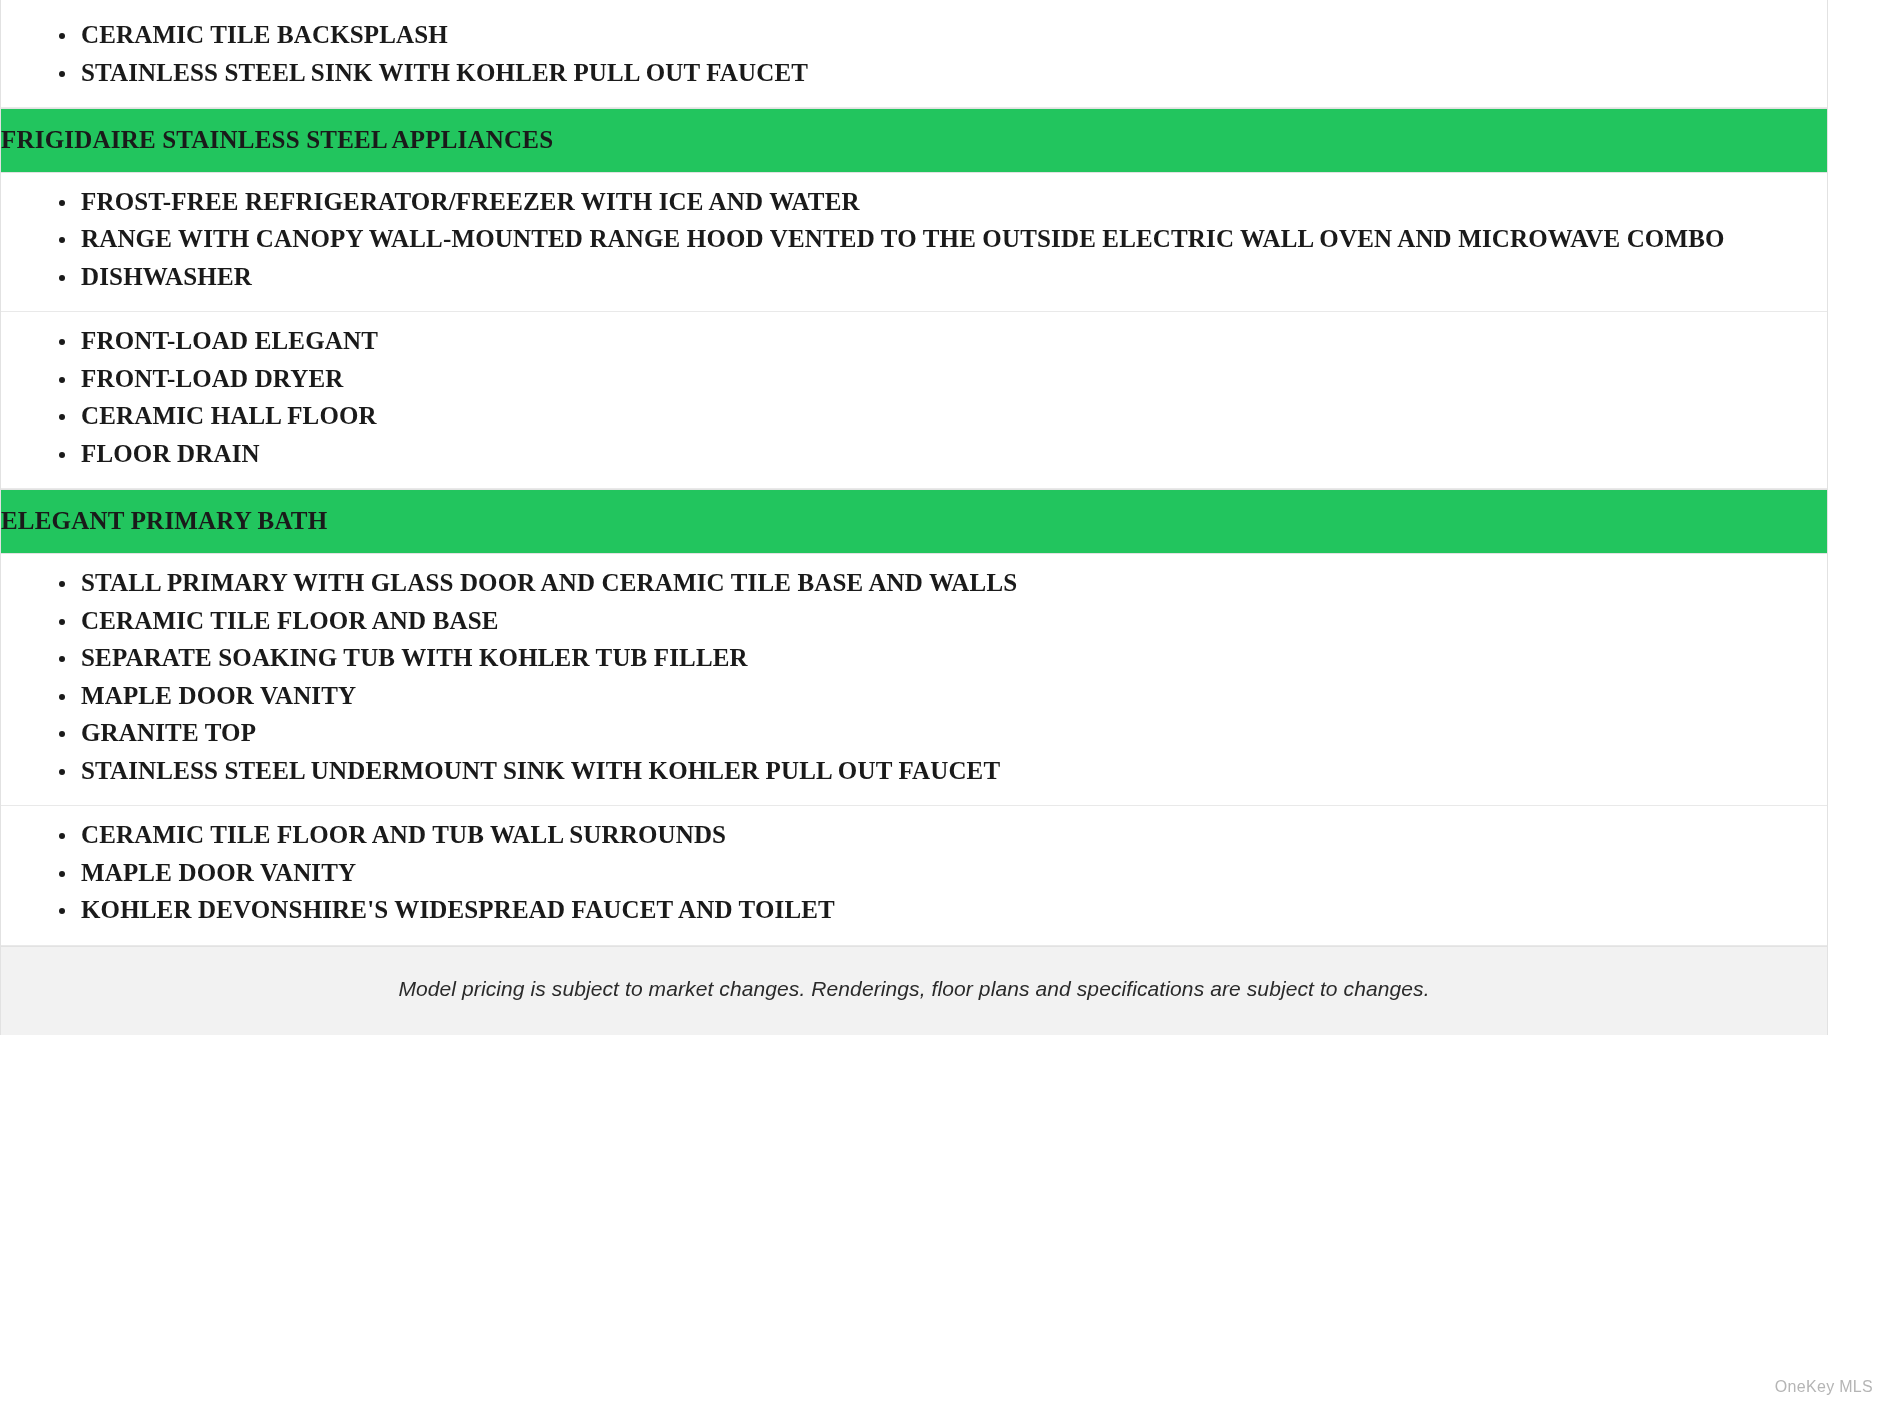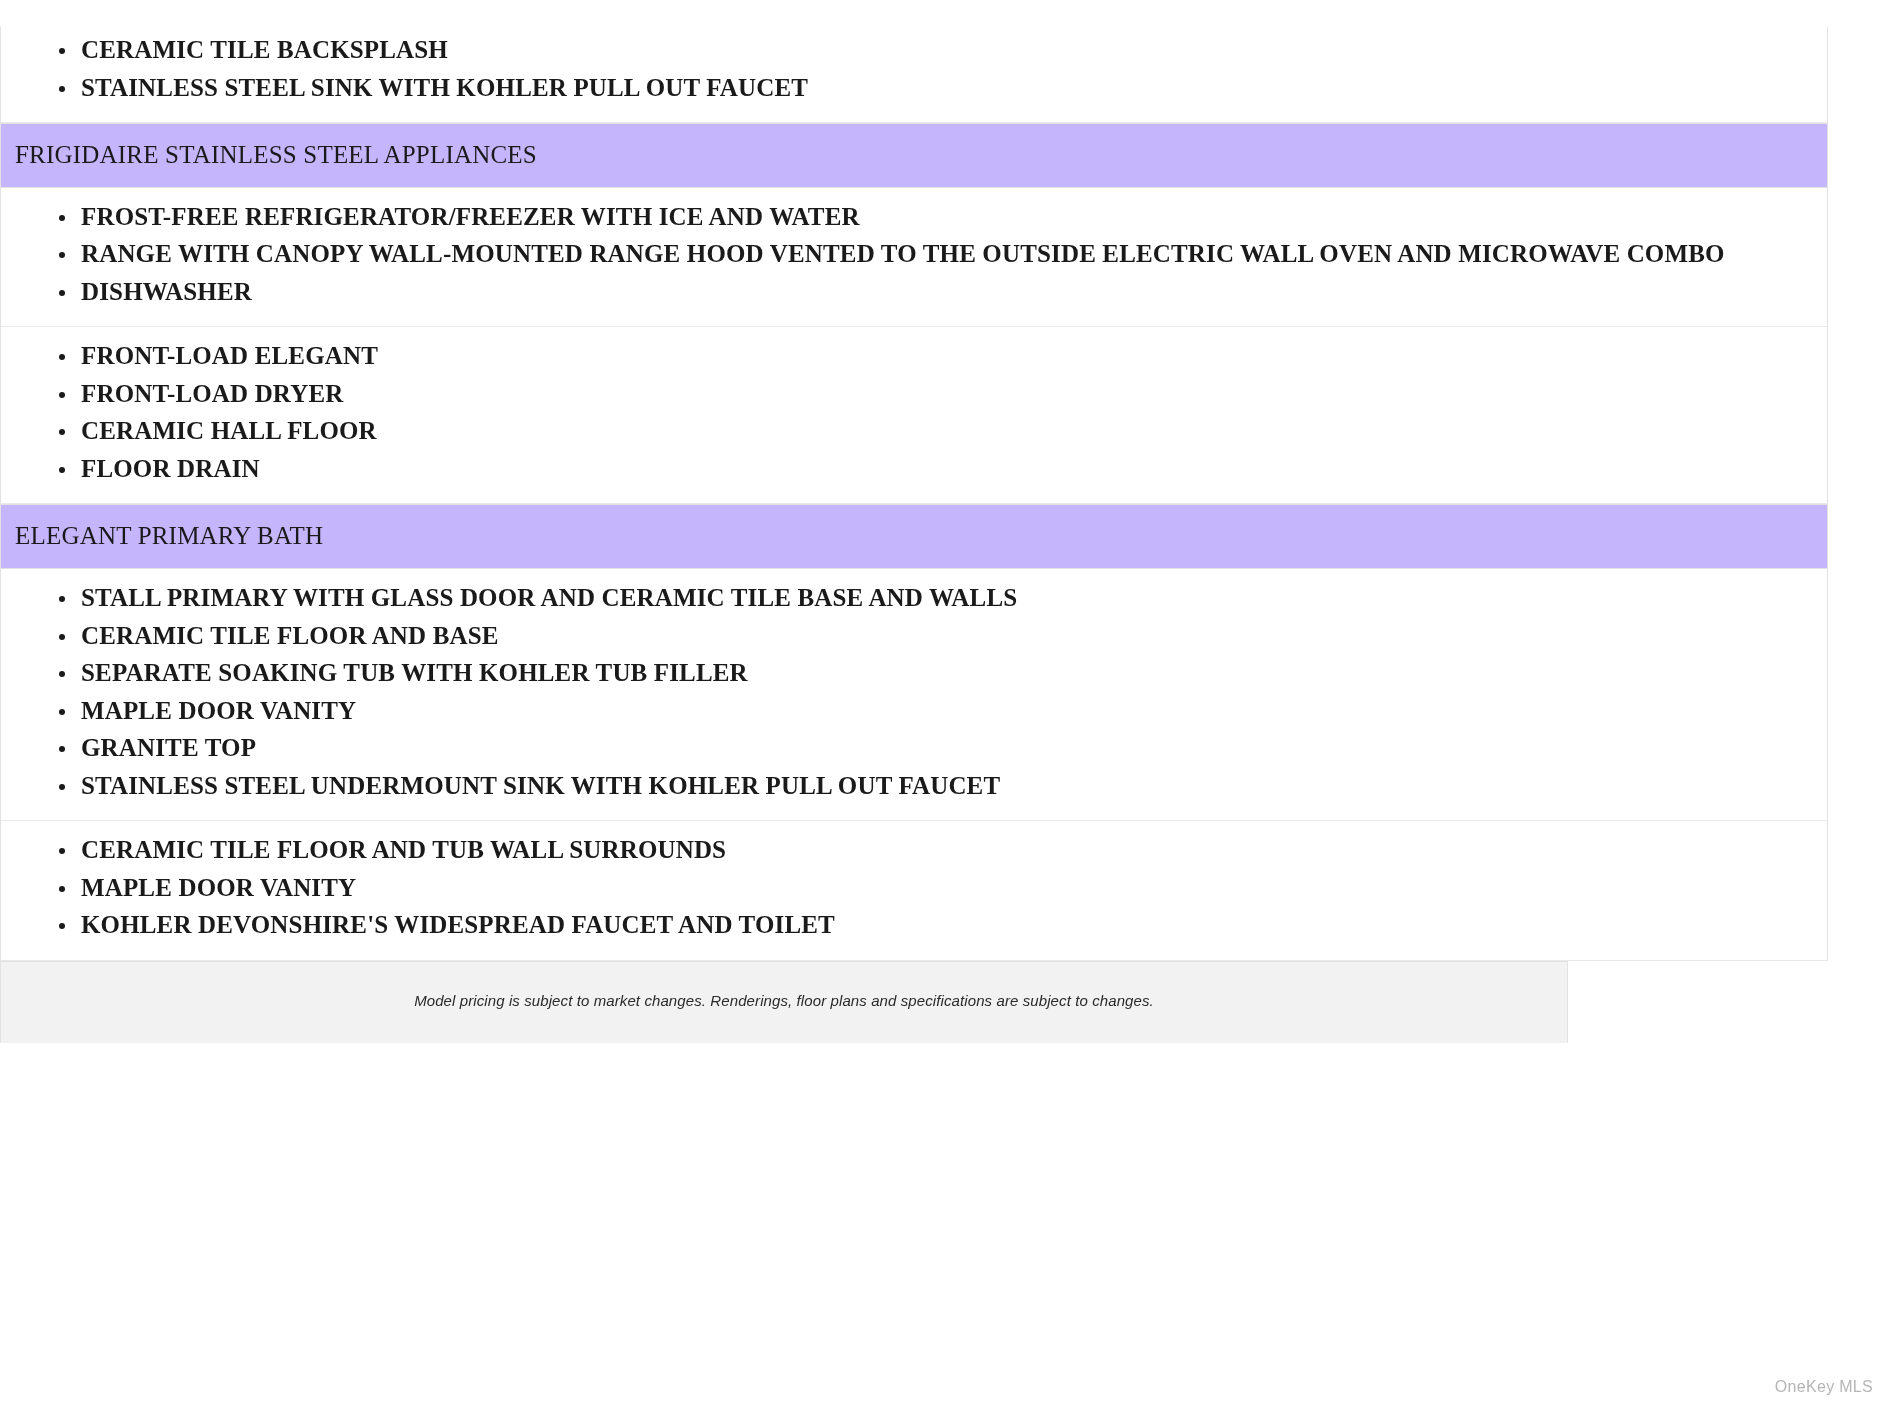--- a/index.html
+++ b/index.html
@@ -26,38 +26,37 @@
     width: 1828px;
     margin: 0;
     box-sizing: border-box;
     border-left: 1px solid #e2e2e2;
     border-right: 1px solid #e2e2e2;
     background: #ffffff;
   }
 
   .section-heading {
     font-size: 25px;
-    font-weight: normal;
+    font-weight: bold;
     letter-spacing: 0.2px;
-    padding: 17px 0 17px 14px;
+    padding: 17px 0 17px 0;
     border-top: 1px solid #e2e2e2;
     border-bottom: 1px solid #e2e2e2;
-    background: #c4b5fd;
+    background: #22c55e;
     line-height: 1.15;
   }
 
   .list-block {
     padding: 12px 0 14px 0;
     border-bottom: 1px solid #e9e9e9;
     background: #ffffff;
   }
   .list-block.first {
     border-top: none;
-    padding-top: 6px;
-    margin-top: 27px;
+    padding-top: 18px;
   }
 
   ul.items {
     margin: 0;
     padding: 0 40px 0 58px;
     list-style: none;
   }
   ul.items li {
     position: relative;
     font-size: 25px;
@@ -72,29 +71,29 @@
     position: absolute;
     left: 0;
     top: 15px;
     width: 6px;
     height: 6px;
     border-radius: 50%;
     background: #1a1a1a;
   }
 
   .footer-note {
-    width: 1568px;
+    width: 1828px;
     box-sizing: border-box;
     border-left: 1px solid #e2e2e2;
     border-right: 1px solid #e2e2e2;
     border-top: 1px solid #e2e2e2;
     background: #f2f2f2;
     text-align: center;
     font-style: italic;
-    font-size: 15px;
+    font-size: 21px;
     color: #2a2a2a;
     padding: 30px 20px 34px 20px;
     letter-spacing: 0.1px;
     font-family: "Liberation Sans", sans-serif;
   }
 
   .watermark {
     position: absolute;
     right: 8px;
     bottom: 6px;

